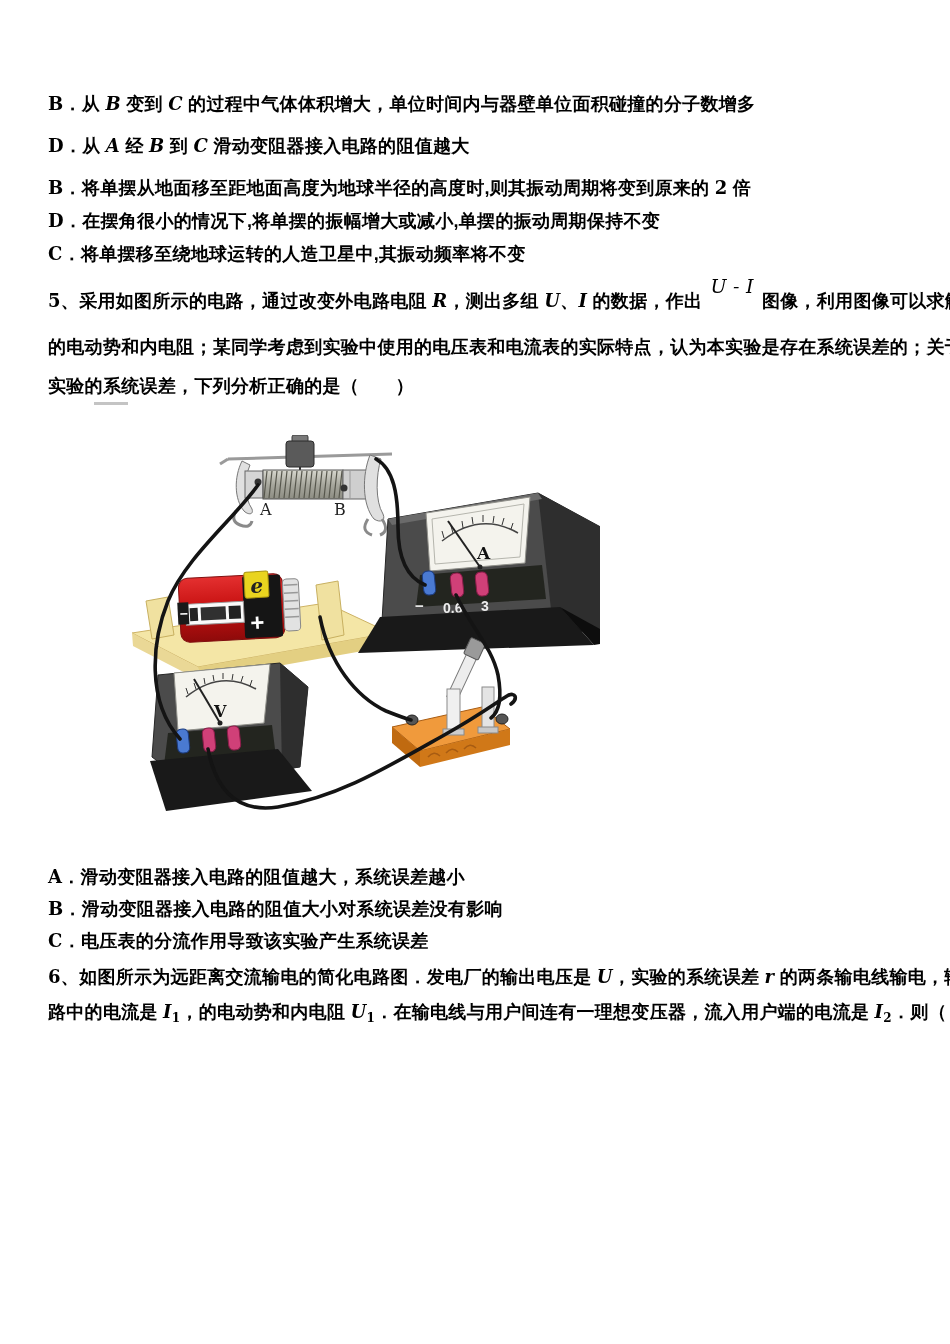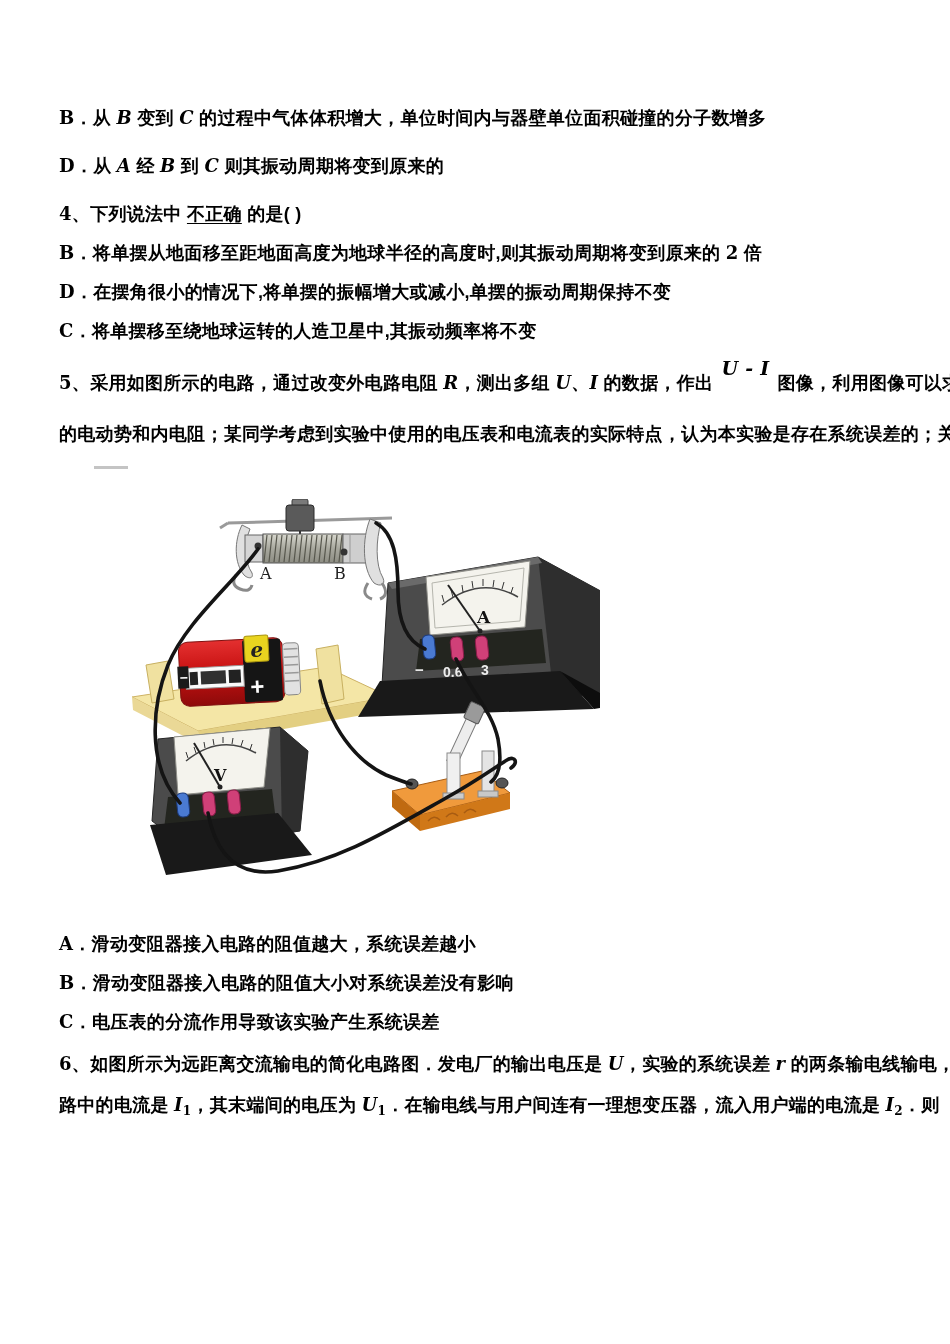--- a/index.html
+++ b/index.html
@@ -3,67 +3,67 @@
 <meta charset="utf-8">
 <style>
   html,body{margin:0;padding:0;}
   body{
     width:950px;height:1344px;background:#ffffff;overflow:hidden;
     font-family:"Liberation Sans",sans-serif;
     color:#000;
   }
   .doc{padding:92px 38px 0 46px;}
   .line{
-    margin:13px;font-size:18px;font-weight:bold;line-height:25px;
+    margin:2px;font-size:18px;font-weight:bold;line-height:20px;
     letter-spacing:0.3px;white-space:nowrap;
   }
   .q3opt{margin-bottom:22px;}
   .q4title{margin-top:7px;margin-bottom:13px;}
   .q4opt{margin-bottom:13px;}
   .q5line1{margin-top:26px;margin-bottom:26px;}
   .q5line2{margin-bottom:19px;}
   .q5line3{margin-bottom:2px;}
   .q5opt{margin-bottom:12px;}
   .q6line1{margin-top:16px;margin-bottom:15px;}
   .dash{width:34px;height:3px;background:#c4c4c4;margin:6px 0 0 48px;}
   .figure{margin:30px 0 28px 84px;}
   
   .s-L{font-family:"DejaVu Serif",serif;}
   .s-v{font-family:"DejaVu Serif",serif;font-style:italic;}
   .s-u{text-decoration:underline;text-underline-offset:3px;}
   .s-raise{
-    font-family:"DejaVu Serif",serif;font-style:italic;font-weight:bold;
+    font-family:"DejaVu Serif",serif;font-style:italic;font-weight:normal;
     position:relative;top:-14px;padding:0 8px;font-size:19px;
   }
   .s-sub{font-family:"DejaVu Serif",serif;font-size:12px;vertical-align:-4px;}
   svg text{user-select:none;}
   .meter-label{fill:#eeeeee;font-family:"Liberation Sans",sans-serif;font-weight:bold;}
   .dial-letter{fill:#111;font-family:"DejaVu Serif",serif;font-weight:bold;}
   .fig-letter{fill:#222;font-family:"DejaVu Serif",serif;font-size:16px;}
 </style>
 </head>
 <body>
 
 <div class="doc">
 
   <div>
     <p class="line q3opt"><span class="s-L">B．</span><span>从 </span><span class="s-v">B</span><span> 变到 </span><span class="s-v">C</span><span> 的过程中气体体积增大，单位时间内与器壁单位面积碰撞的分子数增多</span></p>
-    <p class="line q3opt"><span class="s-L">D．</span><span>从 </span><span class="s-v">A</span><span> 经 </span><span class="s-v">B</span><span> 到 </span><span class="s-v">C</span><span> 则其振动周期将变到原来的</span></p>
-  </div>
-
-  <div>
-    <p class="line q4title"><span class="s-L">4、</span><span>下列说法中 </span><span class="s-u">不正确</span><span> 的是(  )</span></p>
+    <p class="line q3opt"><span class="s-L">D．</span><span>从 </span><span class="s-v">A</span><span> 经 </span><span class="s-v">B</span><span> 到 </span><span class="s-v">C</span><span> 滑动变阻器接入电路的阻值越大</span></p>
+  </div>
+
+  <div>
     <p class="line q4opt"><span class="s-L">B．</span><span>将单摆从地面移至距地面高度为地球半径的高度时,则其振动周期将变到原来的 </span><span class="s-L">2</span><span> 倍</span></p>
     <p class="line q4opt"><span class="s-L">D．</span><span>在摆角很小的情况下,将单摆的振幅增大或减小,单摆的振动周期保持不变</span></p>
     <p class="line q4opt"><span class="s-L">C．</span><span>将单摆移至绕地球运转的人造卫星中,其振动频率将不变</span></p>
   </div>
 
   <div>
     <p class="line q5line1"><span class="s-L">5、</span><span>采用如图所示的电路，通过改变外电路电阻 </span><span class="s-v">R</span><span>，测出多组 </span><span class="s-v">U</span><span>、</span><span class="s-v">I</span><span> 的数据，作出</span><span class="s-raise">U - I</span><span>图像，利用图像可以求解出电源</span></p>
     <p class="line q5line2"><span>的电动势和内电阻；某同学考虑到实验中使用的电压表和电流表的实际特点，认为本实验是存在系统误差的；关于该</span></p>
+    <p class="line q5line3"><span>实验的系统误差，下列分析正确的是（　　）</span></p>
     <div class="dash"></div>
 
     <div class="figure">
       <svg width="470" height="400" viewBox="0 0 470 400">
         <defs>
           <linearGradient id="gradRed" x1="0" y1="0" x2="0" y2="1">
             <stop offset="0" stop-color="#e43030"></stop>
             <stop offset="0.45" stop-color="#c81212"></stop>
             <stop offset="1" stop-color="#8e0a0a"></stop>
           </linearGradient>
@@ -206,16 +206,16 @@
       </svg>
     </div>
 
     <p class="line q5opt"><span class="s-L">A．</span><span>滑动变阻器接入电路的阻值越大，系统误差越小</span></p>
     <p class="line q5opt"><span class="s-L">B．</span><span>滑动变阻器接入电路的阻值大小对系统误差没有影响</span></p>
     <p class="line q5opt"><span class="s-L">C．</span><span>电压表的分流作用导致该实验产生系统误差</span></p>
   </div>
 
   <div>
     <p class="line q6line1"><span class="s-L">6、</span><span>如图所示为远距离交流输电的简化电路图．发电厂的输出电压是 </span><span class="s-v">U</span><span>，实验的系统误差 </span><span class="s-v">r</span><span> 的两条输电线输电，输电线</span></p>
-    <p class="line"><span>路中的电流是 </span><span class="s-v">I</span><span class="s-sub">1</span><span>，其末端间的电压为 </span><span class="s-v">U</span><span class="s-sub">1</span><span>．在输电线与用户间连有一理想变压器，流入用户端的电流是 </span><span class="s-v">I</span><span class="s-sub">2</span><span>．则（　）</span></p>
+    <p class="line"><span>路中的电流是 </span><span class="s-v">I</span><span class="s-sub">1</span><span>，的电动势和内电阻 </span><span class="s-v">U</span><span class="s-sub">1</span><span>．在输电线与用户间连有一理想变压器，流入用户端的电流是 </span><span class="s-v">I</span><span class="s-sub">2</span><span>．则（　）</span></p>
   </div>
 
 </div>
 
 </body></html>

